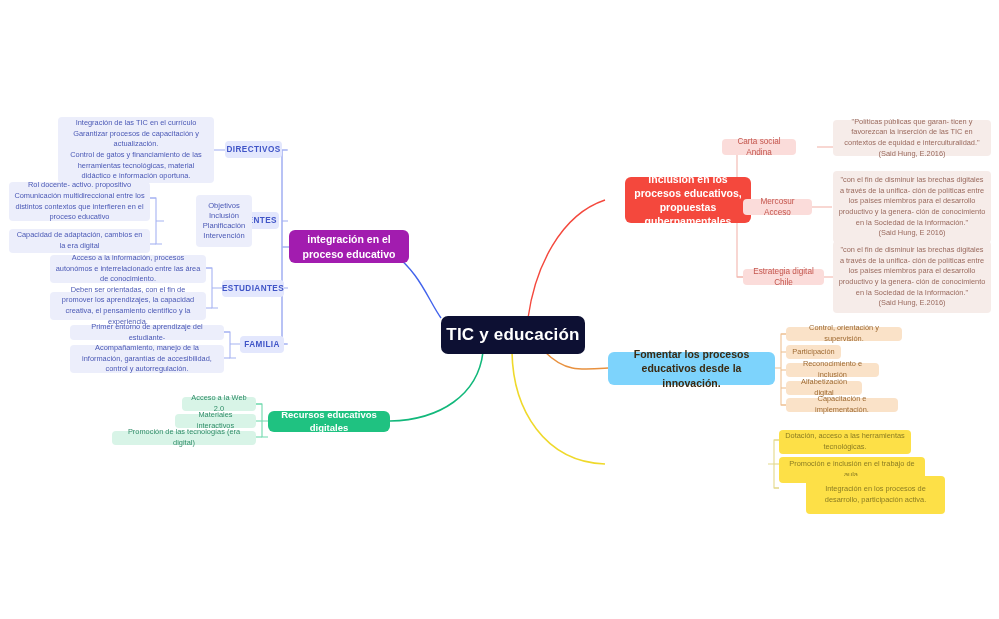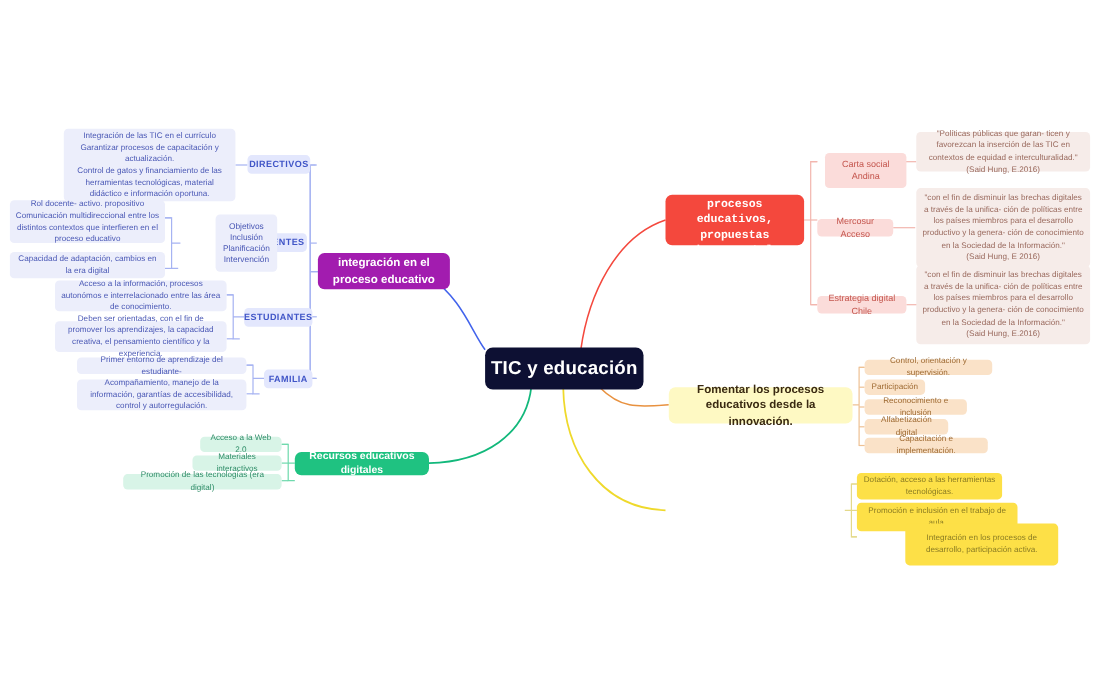--- a/index.html
+++ b/index.html
@@ -19,21 +19,21 @@
   .central{
     background:#0d1033;color:#ffffff;border-radius:7px;
     font-size:17px;font-weight:600;letter-spacing:.2px;
   }
 
   
   .main{border-radius:6px;color:#ffffff;font-size:10.5px;font-weight:600;line-height:1.35;padding:4px 6px;}
   .main.blue{background:#a21caf;}
   .main.red{background:#f4483d;}
   .main.green{background:#1fc281;}
-  .main.orange{background:#fef9c3;color:#3a2a12;font-weight:600;}
+  .main.orange{background:#7dd3fc;color:#3a2a12;font-weight:600;}
   .main.yellow{background:#efd92b;color:#3a3308;font-weight:600;}
 
   
   .pill{border-radius:4px;font-size:8.2px;line-height:1.35;padding:3px 6px;}
   .pill.blue{background:#e3e7fd;color:#4055c7;font-weight:600;letter-spacing:.4px;}
   .pill.blue-soft{background:#eceefb;color:#4a58b5;font-weight:400;}
   .pill.red{background:#fbdcda;color:#c4564e;}
   .pill.red-soft{background:#f6ece9;color:#9a6a5e;}
   .pill.green{background:#d8f4e7;color:#2f8d68;}
   .pill.orange{background:#fae2c8;color:#9e6a32;}
@@ -165,25 +165,25 @@
   <div class="node pill green leaf" style="left:182px;top:397px;width:74px;height:14px;">
     <span>Acceso a la Web 2.0</span>
   </div>
   <div class="node pill green leaf" style="left:175px;top:414px;width:81px;height:14px;">
     <span>Materiales interactivos</span>
   </div>
   <div class="node pill green leaf" style="left:112px;top:431px;width:144px;height:14px;">
     <span>Promoción de las tecnologías (era digital)</span>
   </div>
 
-  <div class="node main red" style="left:605px;top:177px;width:126px;height:46px;font-family:Liberation Mono, monospace;">
+  <div class="node main red" style="left:625px;top:177px;width:126px;height:46px;">
     <span>inclusión en los procesos educativos, propuestas gubernamentales</span>
   </div>
 
-  <div class="node pill red" style="left:750px;top:139px;width:74px;height:32px;">
+  <div class="node pill red" style="left:722px;top:139px;width:74px;height:16px;">
     <span>Carta social Andina</span>
   </div>
   <div class="node pill red-soft leaf" style="left:833px;top:120px;width:158px;height:36px;white-space:pre-line;padding:3px 5px;">
     <span>"Políticas públicas que garan- ticen y favorezcan la inserción de las TIC en contextos de equidad e interculturalidad."
 (Said Hung, E.2016)</span>
   </div>
 
   <div class="node pill red" style="left:743px;top:199px;width:69px;height:16px;">
     <span>Mercosur Acceso</span>
   </div>
@@ -218,17 +218,17 @@
   <div class="node pill orange leaf" style="left:786px;top:398px;width:112px;height:14px;">
     <span>Capacitación e implementación.</span>
   </div>
 
   <div class="node pill yellow leaf" style="left:779px;top:430px;width:132px;height:24px;padding:2px 5px;">
     <span>Dotación, acceso a las herramientas tecnológicas.</span>
   </div>
   <div class="node pill yellow leaf" style="left:779px;top:457px;width:146px;height:26px;padding:2px 5px;justify-content:center;">
     <span>Promoción e inclusión en el trabajo de aula.</span>
   </div>
-  <div class="node pill yellow leaf" style="left:823px;top:476px;width:139px;height:38px;padding:2px 5px;">
+  <div class="node pill yellow leaf" style="left:806px;top:476px;width:139px;height:38px;padding:2px 5px;">
     <span>Integración en los procesos de desarrollo, participación activa.</span>
   </div>
 
 </div>
 
 </body></html>

